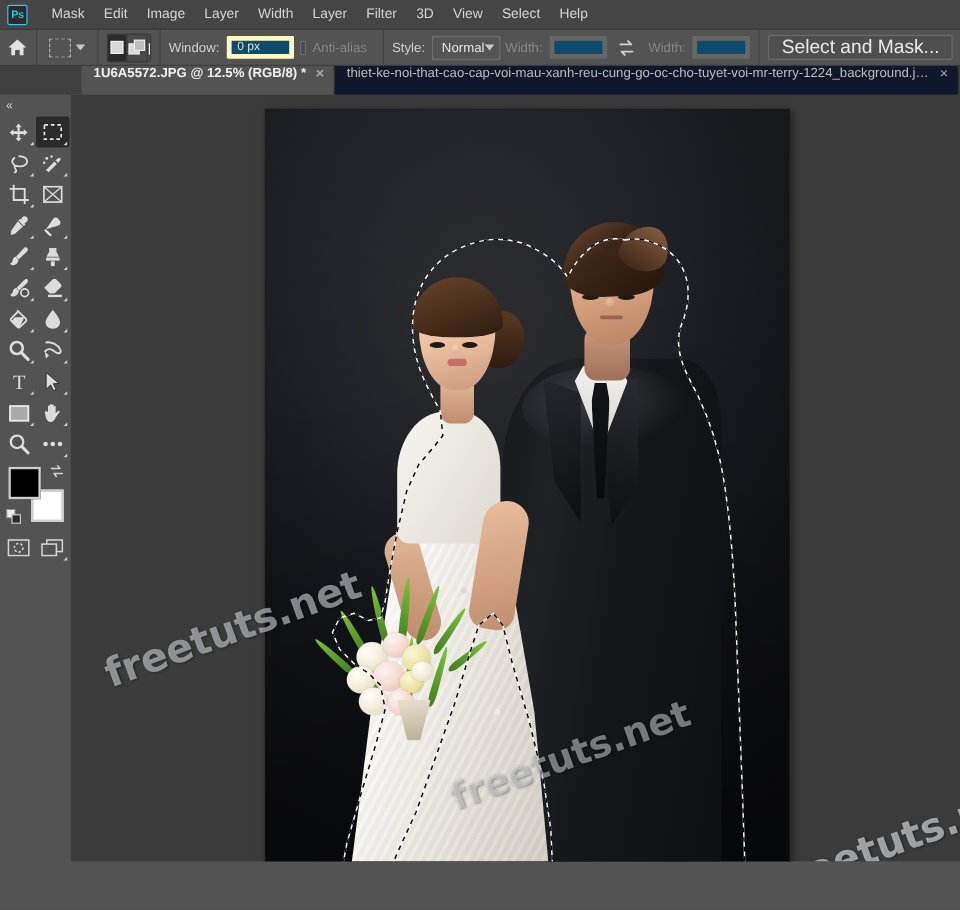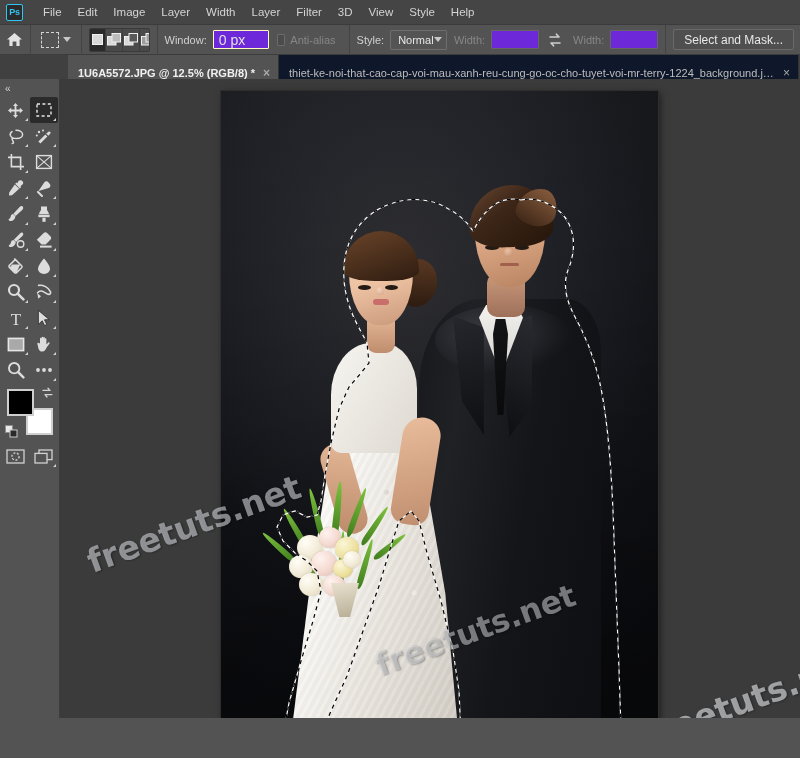--- a/index.html
+++ b/index.html
@@ -107,24 +107,24 @@
   .selmode:last-child { border-right: none; }
   .selmode.active { background: #2a2a2a; }
   .opt-label {
     color: #d0d0d0;
     font-size: 11px;
     margin-right: 6px;
     white-space: nowrap;
   }
   .opt-label.dim { color: #868686; }
   .opt-input {
-    background: #6d28d9;
-    border: 1px solid #fef9c3;
+    background: #0c4a6e;
+    border: 4px solid #fef9c3;
     color: #e0e0e0;
-    font-size: 14px;
+    font-size: 10px;
     height: 19px;
     width: 56px;
     padding: 0 5px;
     font-family: "Liberation Sans", sans-serif;
     border-radius: 1px;
   }
   .opt-input.blank { width: 48px; border-color: #666; color: #999; }
   .checkbox {
     width: 12px; height: 12px;
     border: 1px solid #6b6b6b;
@@ -144,21 +144,21 @@
     justify-content: space-between;
     padding: 0 4px 0 7px;
     border-radius: 1px;
     cursor: default;
   }
   .swap-icon { width: 18px; height: 16px; margin: 0 8px; }
   .select-mask-btn {
     background: #4f4f4f;
     border: 1px solid #6a6a6a;
     color: #e8e8e8;
-    font-size: 12px;
+    font-size: 16px;
     height: 21px;
     padding: 0 10px;
     display: flex;
     align-items: center;
     border-radius: 2px;
     cursor: default;
     white-space: nowrap;
   }
 
   
@@ -169,21 +169,21 @@
     align-items: stretch;
     flex: 0 0 24px;
     padding-left: 68px;
     position: relative;
   }
   .doctab {
     background: #535353;
     color: #d8d8d8;
     font-size: 11px;
     display: flex;
-    align-items: flex-end;
+    align-items: flex-start;
     padding: 0 8px 0 10px;
     border-right: 1px solid #333;
     cursor: default;
     max-width: 520px;
     gap: 8px;
   }
   .doctab.active { background: #535353; font-weight: bold; color: #f0f0f0; }
   .doctab.inactive { background: #0f172a; color: #bdbdbd; }
   .doctab .label {
     overflow: hidden;
@@ -531,30 +531,30 @@
   .wm.w2 { left: 310px; top: 570px; font-size: 31px; transform: rotate(-20deg); color: rgba(225,228,232,0.50); }
   .wm.w3 { left: 578px; top: 640px; font-size: 33px; transform: rotate(-20deg); color: rgba(232,234,238,0.62); }
 </style>
 </head>
 <body>
 
 <div id="app">
 
   <div class="menubar">
     <div class="ps-logo">Ps</div>
-    <div class="menu-item">File</div>
+    <div class="menu-item">Mask</div>
     <div class="menu-item">Edit</div>
     <div class="menu-item">Image</div>
     <div class="menu-item">Layer</div>
     <div class="menu-item">Width</div>
     <div class="menu-item">Layer</div>
     <div class="menu-item">Filter</div>
     <div class="menu-item">3D</div>
     <div class="menu-item">View</div>
-    <div class="menu-item">Style</div>
+    <div class="menu-item">Select</div>
     <div class="menu-item">Help</div>
   </div>
 
   <div class="optionsbar">
 
     <div class="home-btn">
       <svg width="17" height="15" viewBox="0 0 17 15">
         <path d="M8.5 1 L16 7.6 h-2.4 V14 H10.4 V9.6 H6.6 V14 H3.4 V7.6 H1 Z" fill="#e2e2e2"></path>
       </svg>
     </div>

